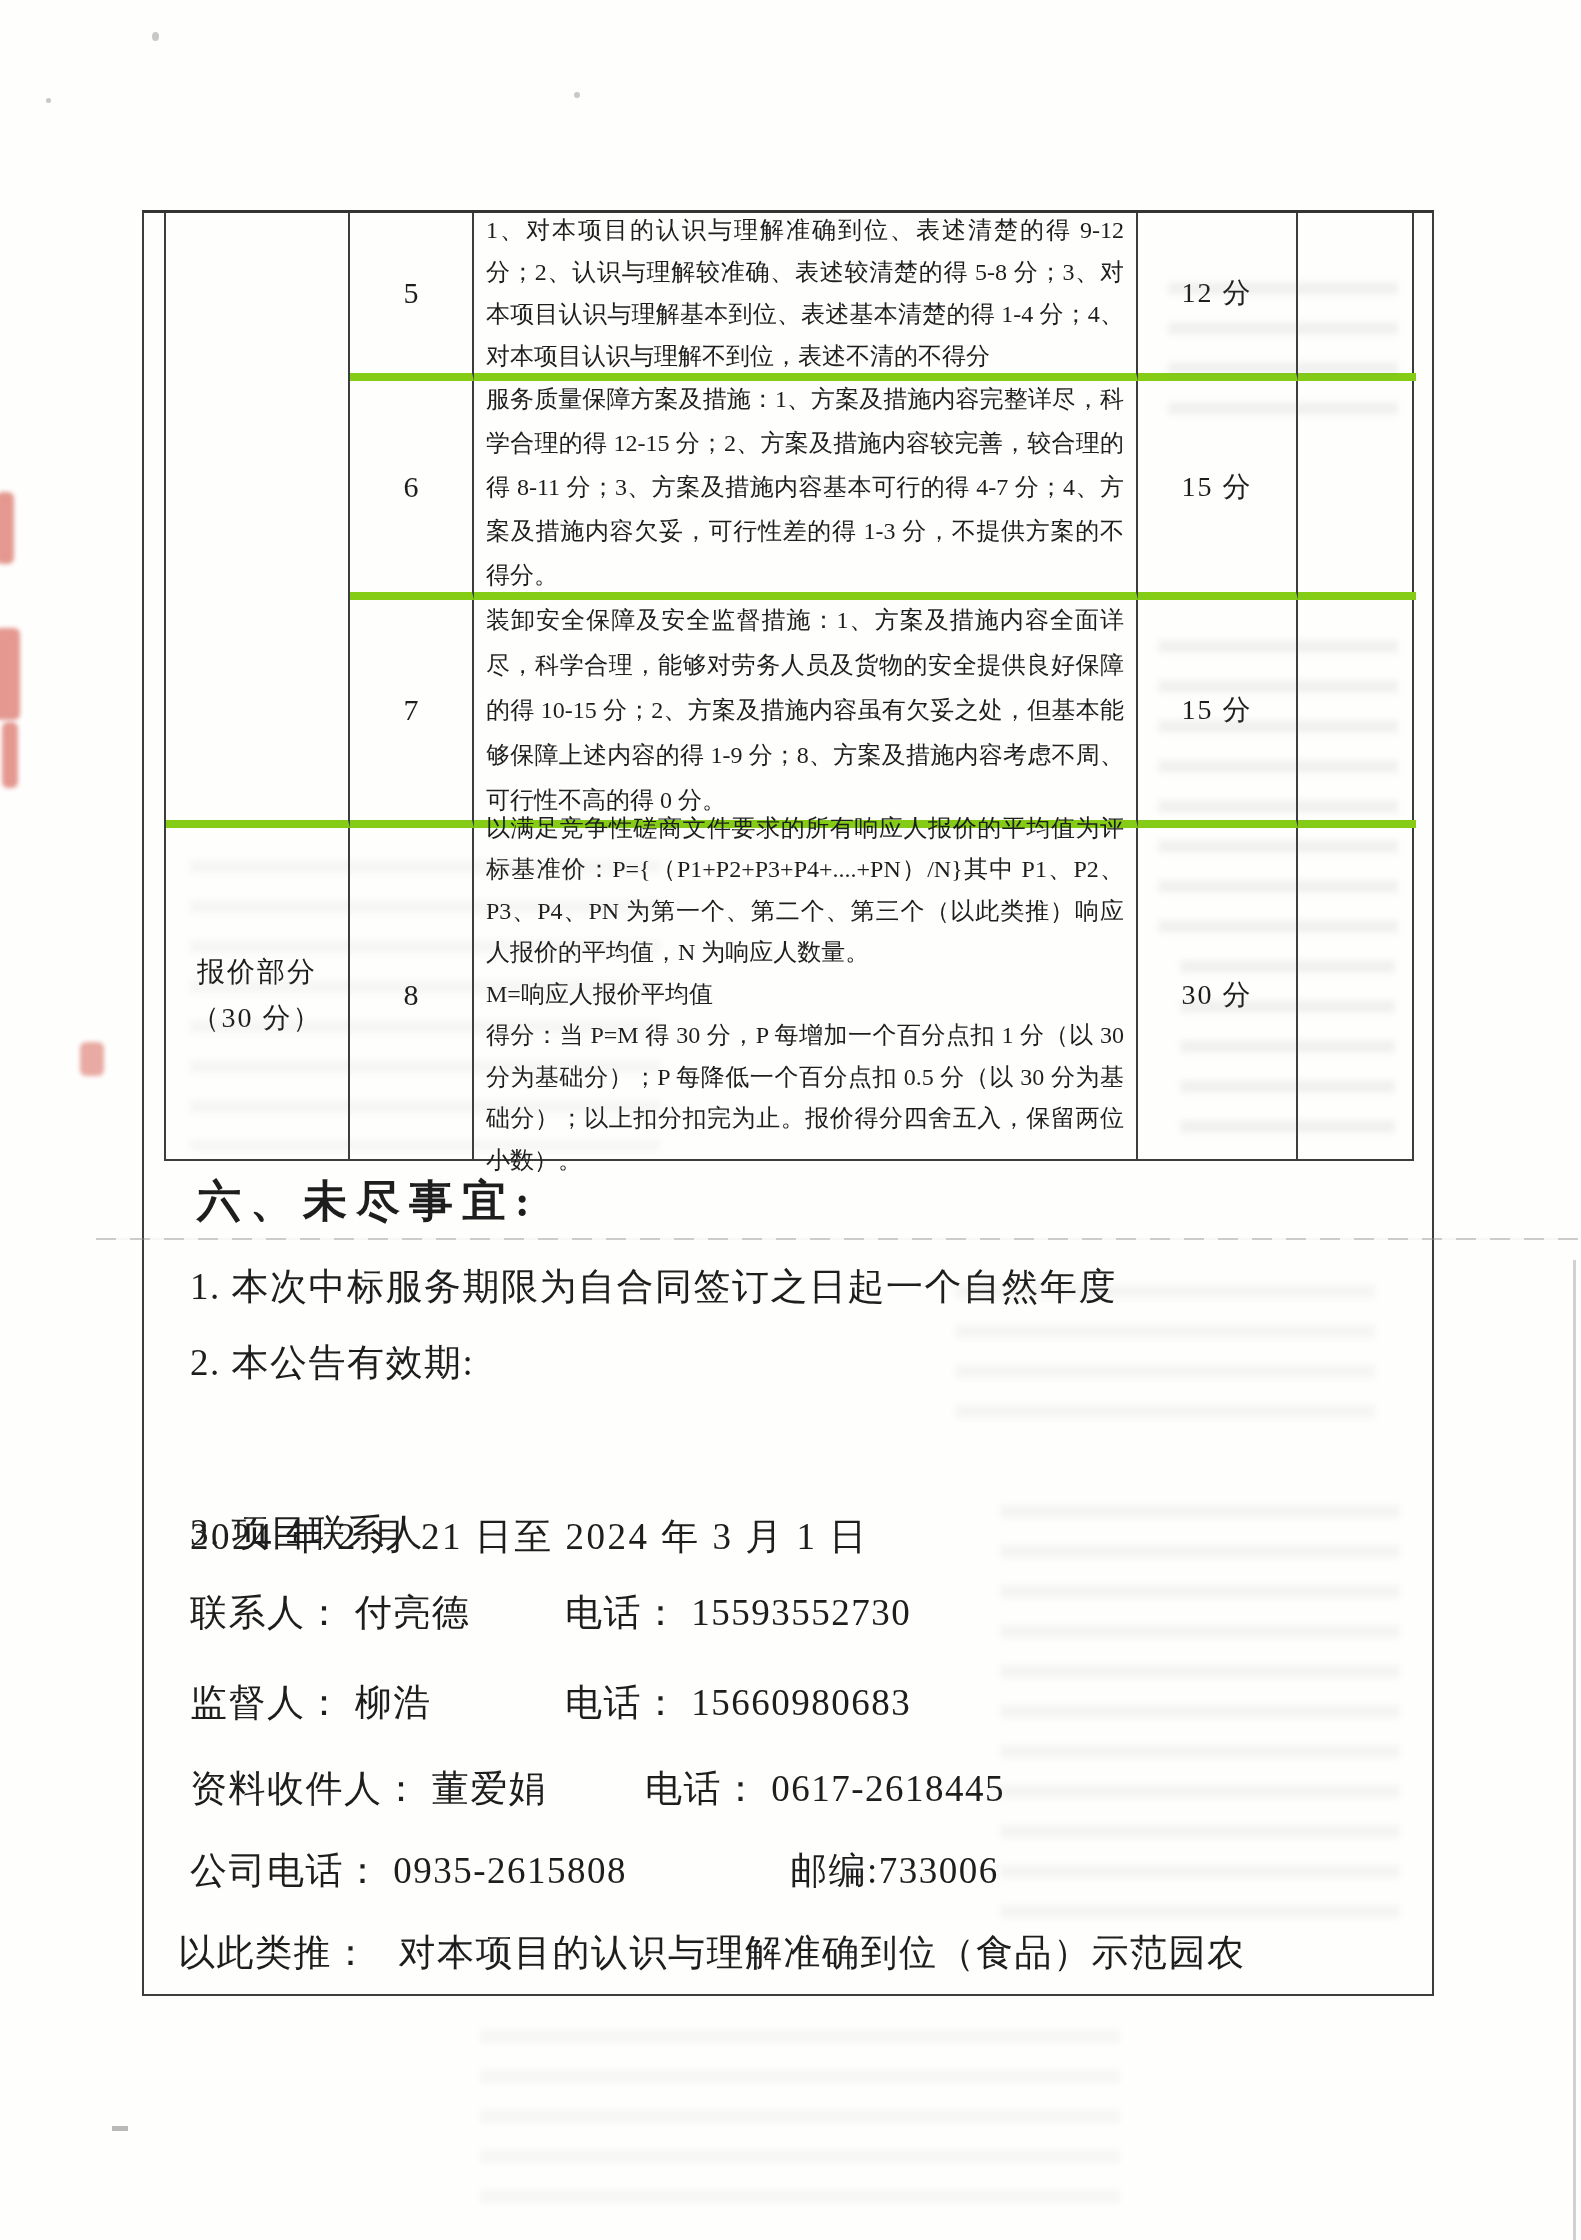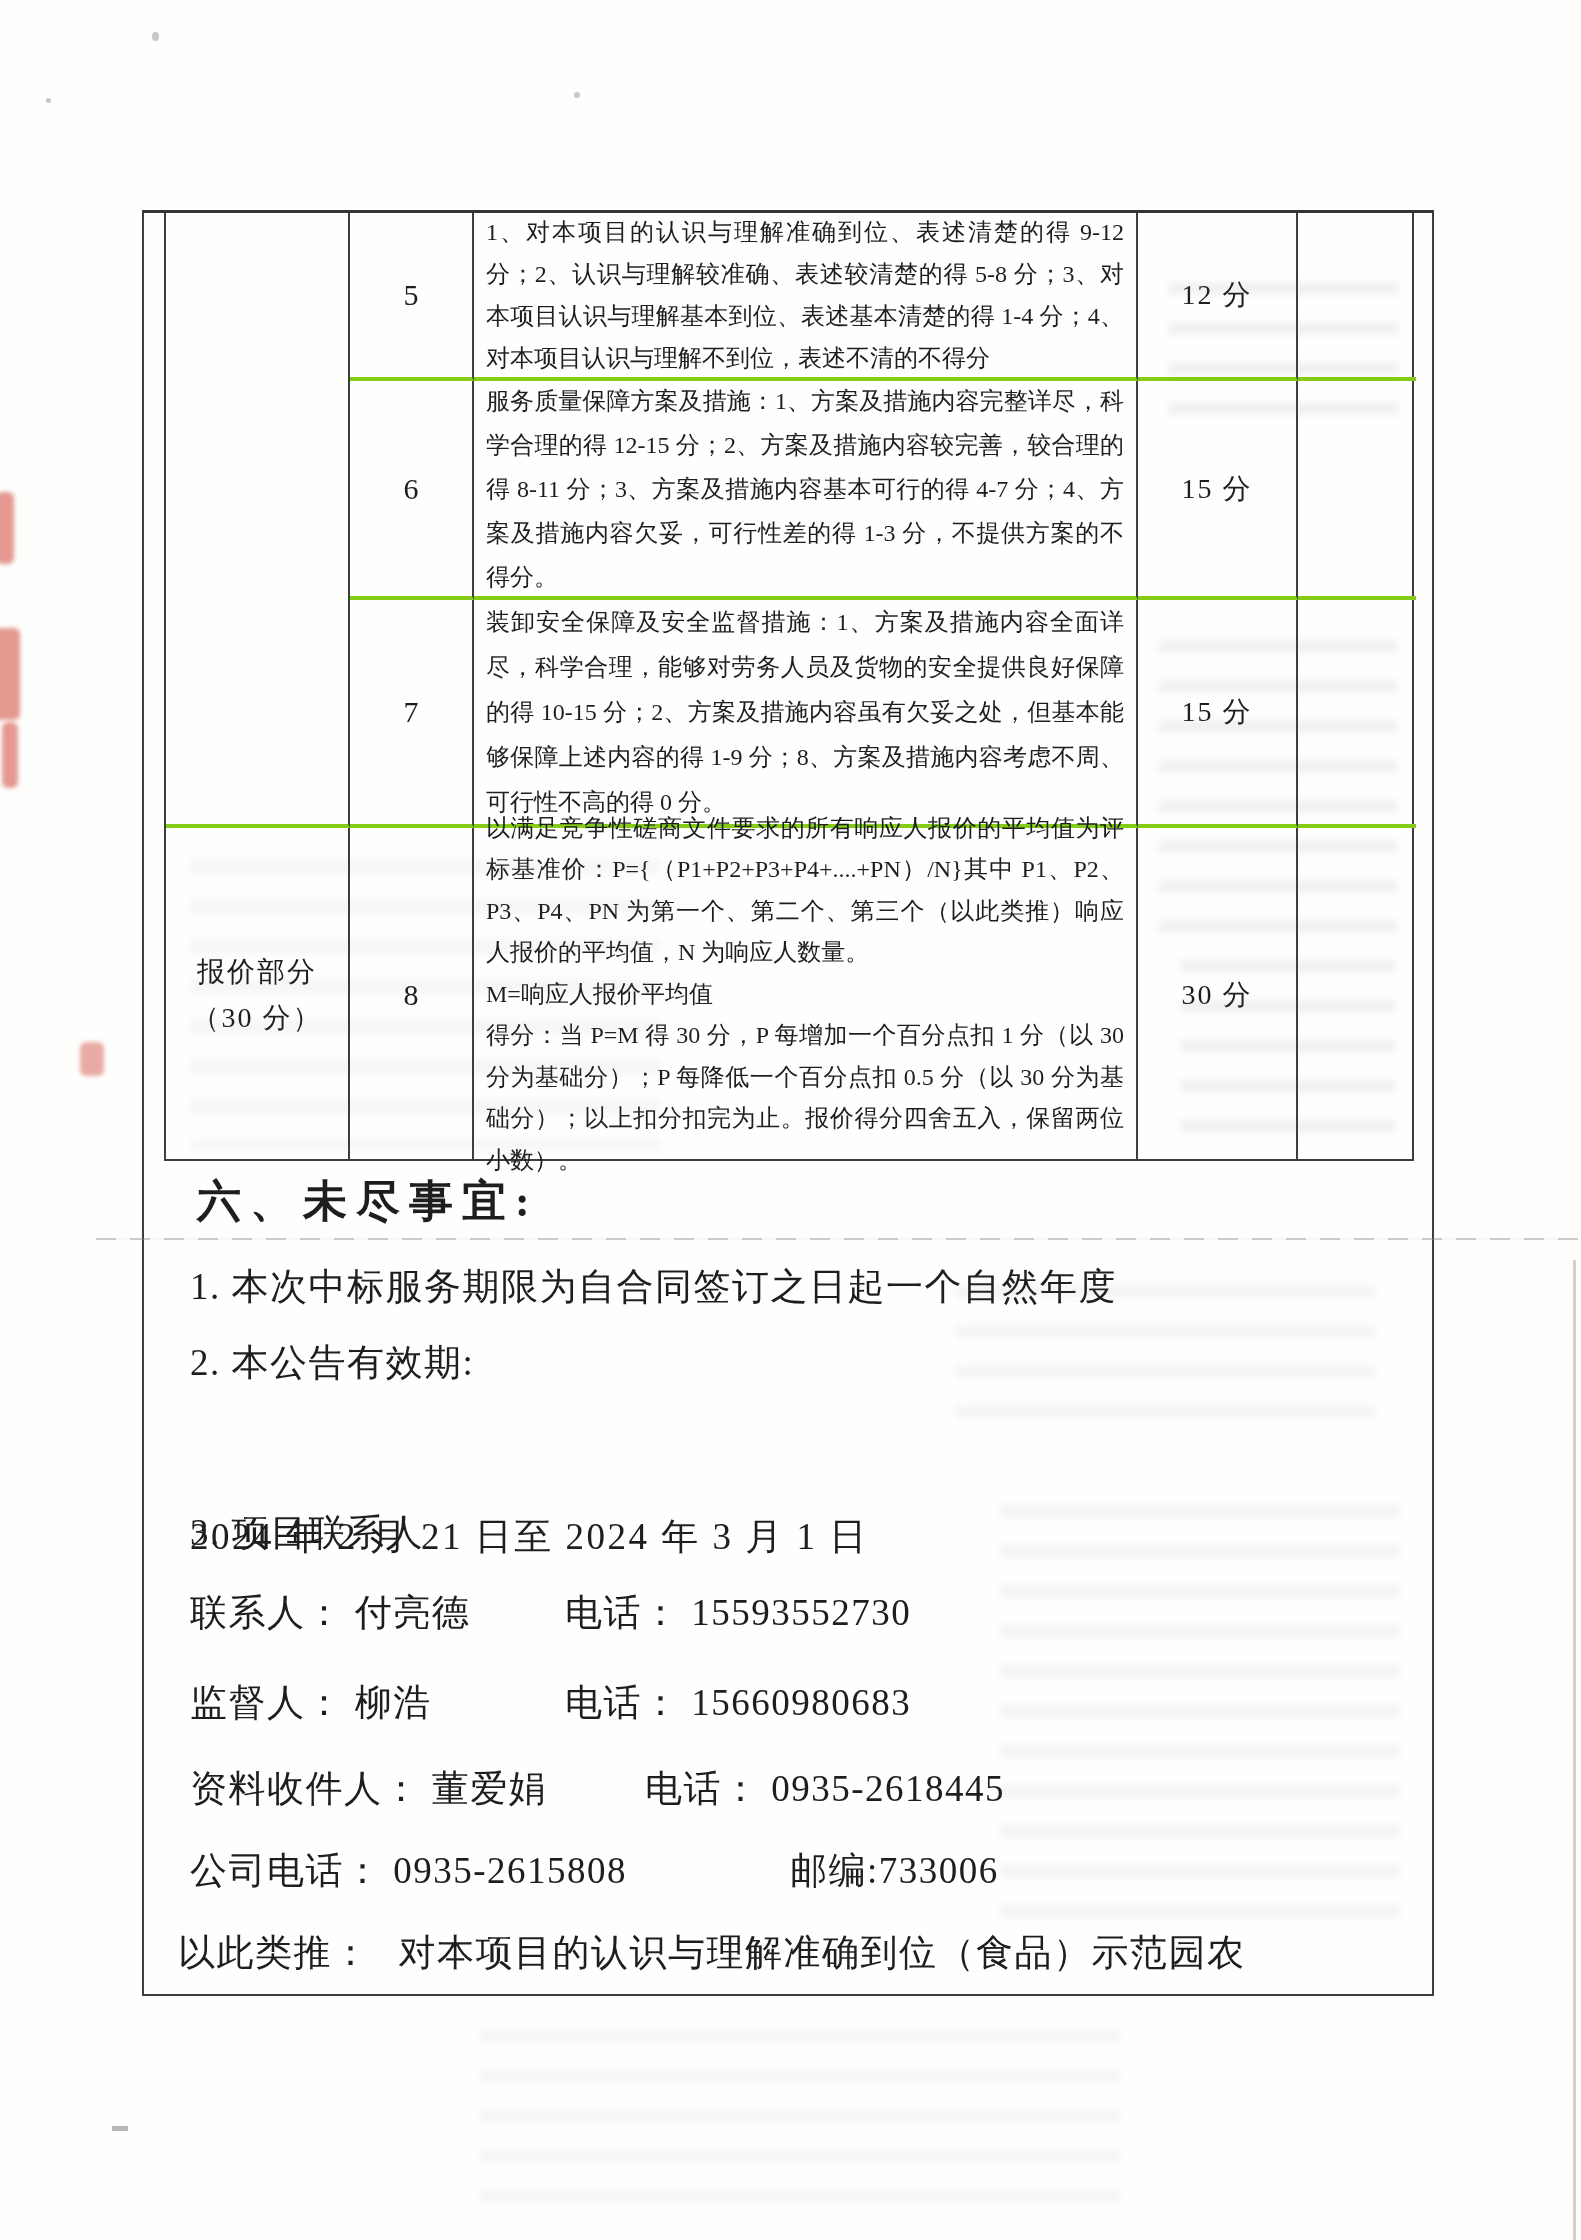--- a/index.html
+++ b/index.html
@@ -32,21 +32,21 @@
     display:grid;
     grid-template-columns:184px 124px 664px 160px 118px;
     grid-template-rows:168px 219px 228px 333px;
     border-left:2px solid #3d3d3d;
     border-right:2px solid #3d3d3d;
     border-bottom:2px solid #3d3d3d;
     box-sizing:border-box;
   }
   .cell{box-sizing:border-box;min-width:0;min-height:0;}
   .b-r{border-right:2px solid #3d3d3d;}
-  .b-b{border-bottom:4px solid #84cc16;}
+  .b-b{border-bottom:8px solid #84cc16;}
 
   .cat-merged{grid-column:1;grid-row:1 / span 3;}
   .cat-row8{grid-column:1;grid-row:4;display:flex;flex-direction:column;justify-content:center;align-items:center;
             font-size:28px;line-height:46px;letter-spacing:2px;}
   .num-cell{display:flex;align-items:center;justify-content:center;font-size:30px;}
   .crit-cell{
     display:flex;align-items:center;
     padding:4px 12px;
     font-size:24px;
     text-align:justify;
@@ -170,21 +170,21 @@
   <div class="abs body-line contact-row c0">
     <span class="part1">联系人： 付亮德</span>
     <span class="part2">电话： 15593552730</span>
   </div>
   <div class="abs body-line contact-row c1">
     <span class="part1">监督人： 柳浩</span>
     <span class="part2">电话： 15660980683</span>
   </div>
   <div class="abs body-line contact-row c2">
     <span class="part1">资料收件人： 董爱娟</span>
-    <span class="part2">电话： 0935-2618445</span>
+    <span class="part2">电话： 0617-2618445</span>
   </div>
   <div class="abs body-line contact-row c3">
     <span class="part1">公司电话： 0935-2615808</span>
     <span class="part2">邮编:733006</span>
   </div>
   <div class="abs body-line contact-row c4">
     <span class="part1">以此类推：</span>
     <span class="part2">对本项目的认识与理解准确到位（食品）示范园农</span>
   </div>
 

